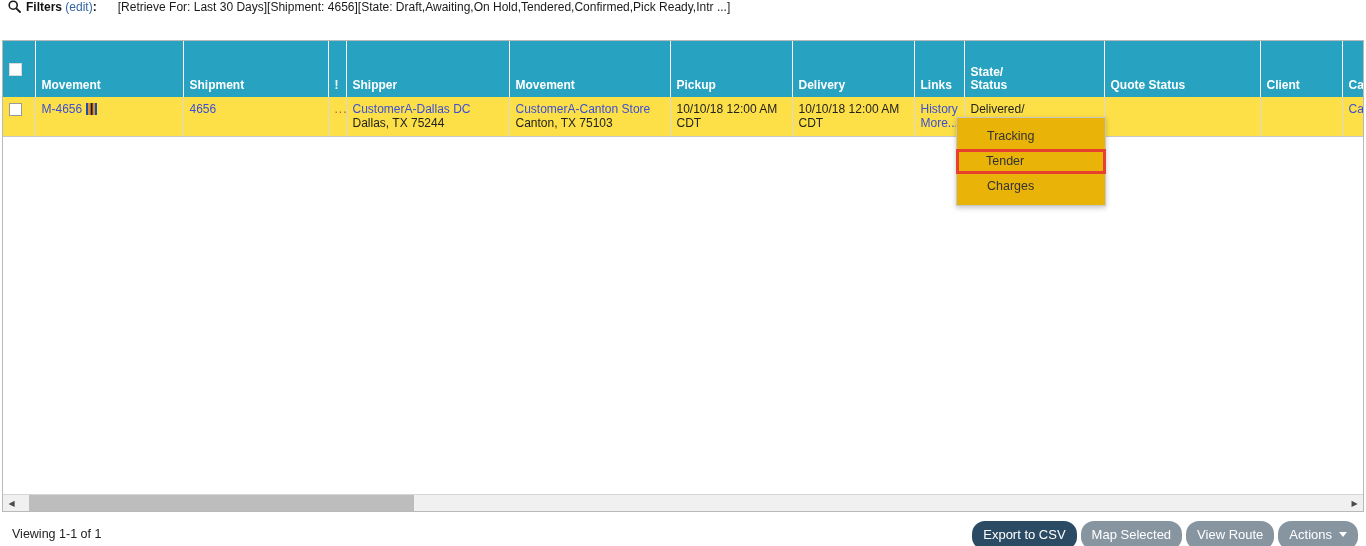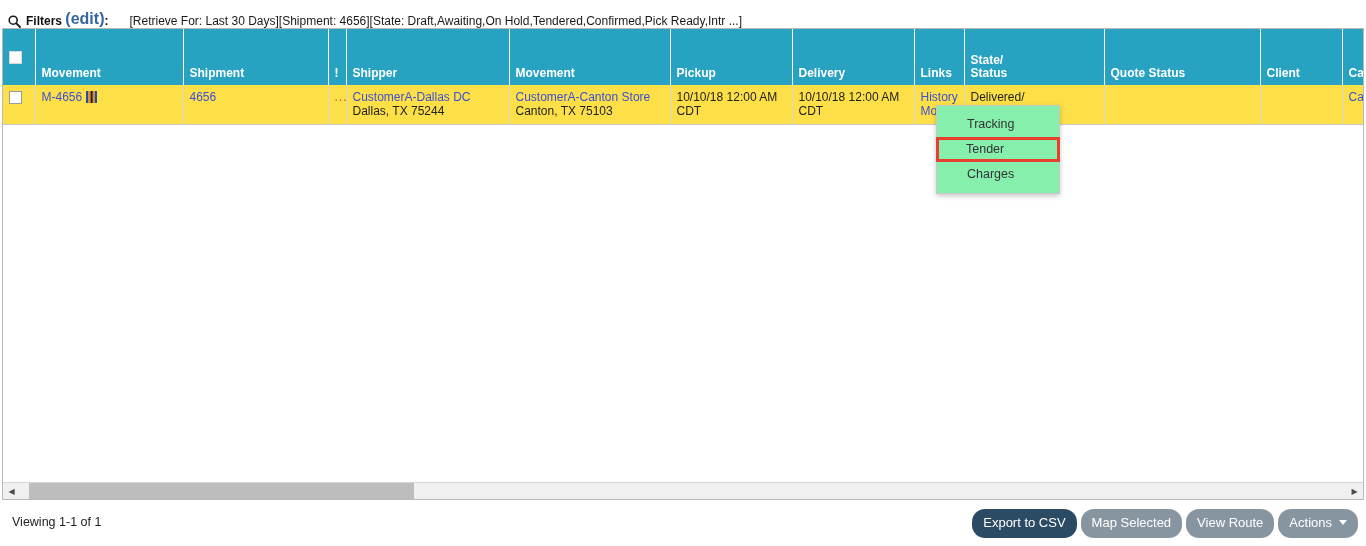--- a/index.html
+++ b/index.html
@@ -8,44 +8,44 @@
     width: 1366px; height: 546px;
     background: #ffffff;
     font-family: "Liberation Sans", sans-serif;
     font-size: 12px;
     color: #222222;
     overflow: hidden;
   }
 
   
   #filter-bar {
-    height: 28px;
+    height: 40px;
     display: flex;
-    align-items: flex-end;
+    align-items: flex-start;
     padding: 0 0 0 8px;
     background: #ffffff;
     white-space: nowrap;
     overflow: hidden;
   }
   #filter-bar .mag {
     width: 13px; height: 13px;
     margin-right: 5px;
     flex: 0 0 auto;
     position: relative;
     top: 0px;
   }
   #filter-bar .flabel {
     font-weight: bold;
     font-size: 12px;
     color: #111;
   }
   #filter-bar .fedit {
     color: #3465a4;
-    font-weight: bold;
-    font-size: 16px;
+    font-weight: normal;
+    font-size: 12px;
     cursor: pointer;
   }
   #filter-bar .fcolon { font-weight: bold; font-size:12px; color:#111;}
   #filter-bar .fexpr {
     margin-left: 21px;
     font-size: 12px;
     color: #1a1a1a;
     font-weight: normal;
   }
 
@@ -131,24 +131,24 @@
   .map-icon {
     display:inline-block;
     width:11px; height:12px;
     vertical-align:-2px;
     margin-left:4px;
   }
 
   
   #link-menu {
     position: absolute;
-    left: 933px;
+    left: 953px;
     top: 76px;
-    width: 124px;
-    background: #86efac;
+    width: 150px;
+    background: #eab308;
     border: 1px solid #c7c7c7;
     box-shadow: 0 2px 5px rgba(0,0,0,0.22);
     padding: 6px 0 6px 0;
     z-index: 40;
   }
   #link-menu .mi {
     padding: 5px 10px 5px 30px;
     font-size: 12.5px;
     color: #333333;
     white-space: nowrap;

